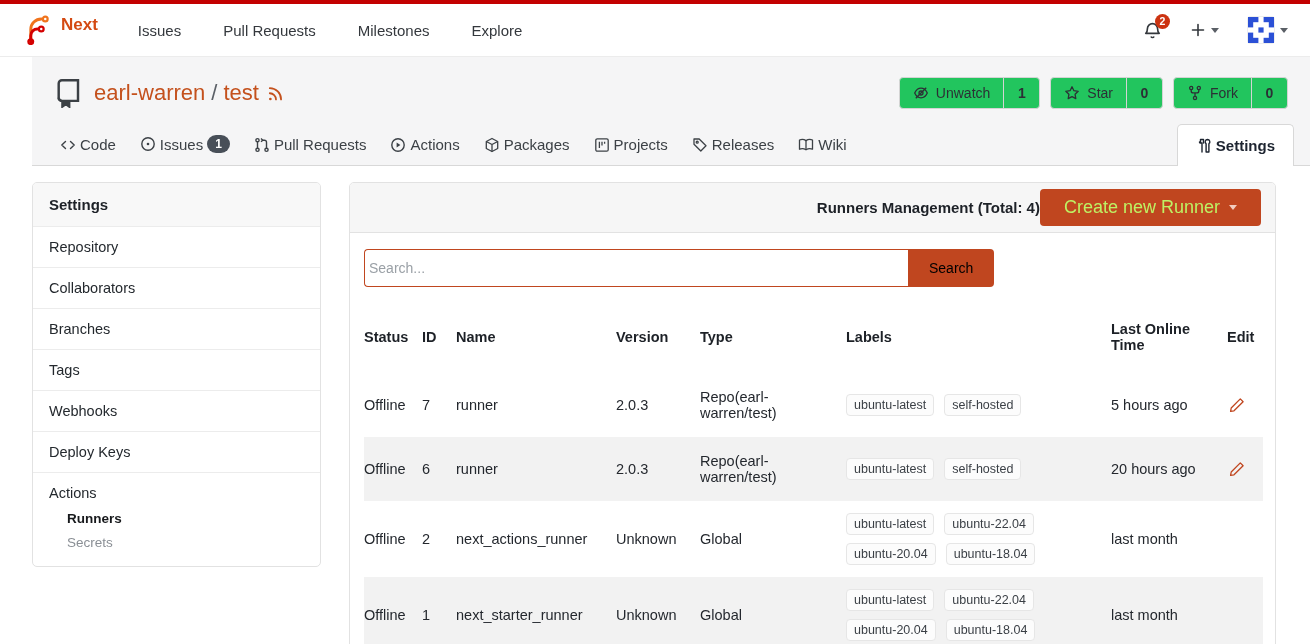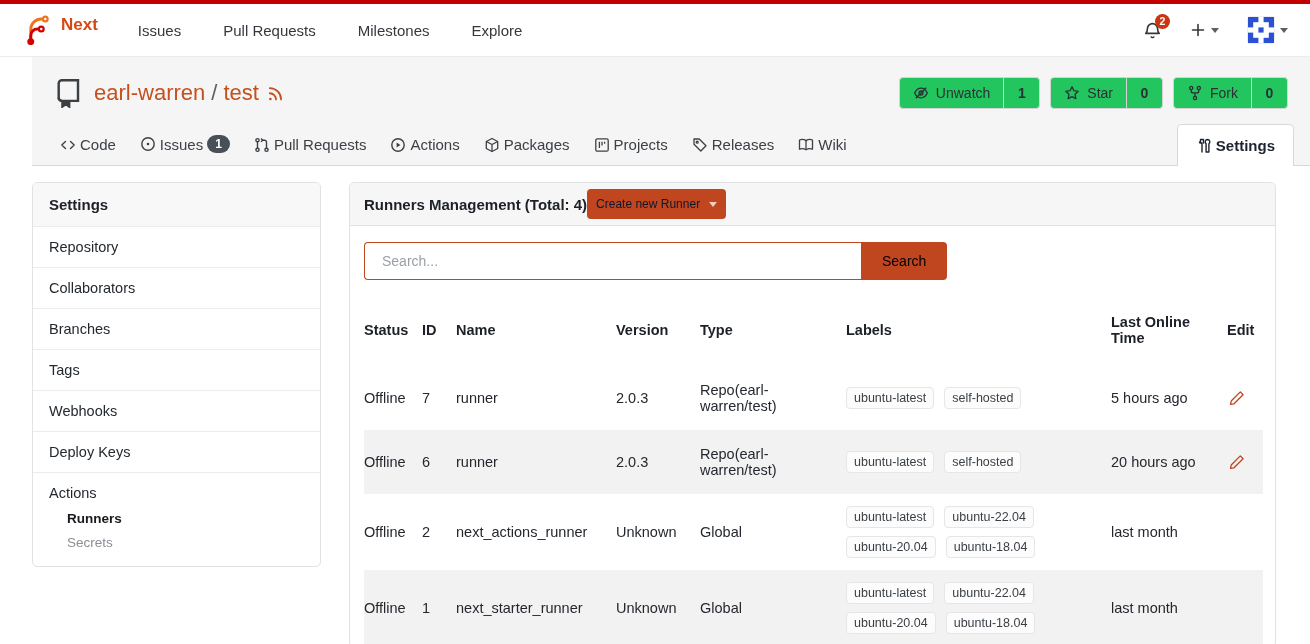--- a/index.html
+++ b/index.html
@@ -56,30 +56,30 @@
   .sidebar-title { padding:13px 16px; font-weight:bold; font-size:15px; background:#f8f8f8; color:#1d2127; }
   .side-item { padding:12px 16px; font-size:14.5px; color:#24292e; border-top:1px solid #ececec; cursor:pointer; }
   .side-group { border-top:1px solid #ececec; padding:12px 16px 16px 16px; }
   .side-group-label { font-size:14.5px; color:#24292e; cursor:pointer; }
   .side-sub { margin:10px 0 0 18px; font-size:13.5px; cursor:pointer; }
   .side-sub.active { font-weight:bold; color:#17191c; }
   .side-sub.muted { color:#8a8f95; margin-top:9px; }
 
   
   .panel { flex:1; background:#fff; border:1px solid #e2e2e2; border-radius:5px; overflow:hidden; }
-  .panel-header { display:flex; align-items:center; justify-content:flex-start;
+  .panel-header { display:flex; align-items:center; justify-content:flex-end;
     background:#f6f6f6; border-bottom:1px solid #e2e2e2; padding:6px 14px; min-height:42px; }
   .panel-title { font-weight:bold; font-size:15px; color:#1d2127; }
-  .create-btn { display:flex; align-items:center; gap:9px; background:#c0461f; color:#0f172a;
-    border:none; border-radius:4px; padding:8px 9px; font-size:12px; cursor:pointer;
+  .create-btn { display:flex; align-items:center; gap:9px; background:#c0461f; color:#bef264;
+    border:none; border-radius:4px; padding:8px 24px; font-size:18px; cursor:pointer;
     font-family:inherit; }
   .create-btn .caret { border-top-color:#f3cdbf; }
 
   .search-row { display:flex; padding:16px 14px 14px 14px; }
-  .search-input { width:497px; padding:10px 17px; font-size:14px; border:1.5px solid #c0461f;
+  .search-input { width:544px; padding:10px 4px; font-size:14px; border:1.5px solid #c0461f;
     border-right:none; border-radius:4px 0 0 4px; outline:none; color:#333; font-family:inherit; }
   .search-input::placeholder { color:#9aa0a6; }
   .search-btn { background:#c0461f; color:#000000; border:none; border-radius:0 4px 4px 0;
     padding:10px 21px; font-size:14px; cursor:pointer; font-family:inherit; }
 
   .table-wrap { padding:0 14px 0 14px; }
   table { width:100%; border-collapse:collapse; table-layout:fixed; }
   th { text-align:left; font-size:14.5px; font-weight:bold; color:#1d2127;
     padding:20px 10px 20px 0; vertical-align:middle; }
   td { font-size:14.5px; color:#24282e; padding:12px 10px 12px 0; vertical-align:middle;

